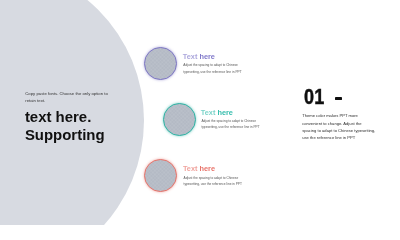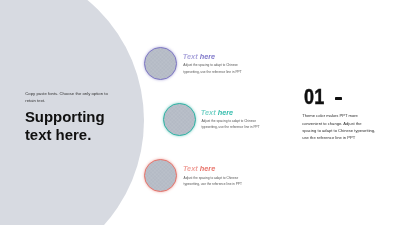--- a/index.html
+++ b/index.html
@@ -14,21 +14,21 @@
   .lead{will-change:opacity;position:absolute;left:25.3px;top:91.3px;width:84px;
         font-size:4.25px;line-height:6.9px;color:#343434;}
   .headline{will-change:opacity;position:absolute;left:24.9px;top:108.3px;
             font-size:14.95px;font-weight:bold;line-height:17.5px;color:#101010;white-space:nowrap;}
 
   
   .item-dot{position:absolute;width:33px;height:33px;border-radius:50%;box-sizing:border-box;}
   .item-dot::after{content:"";position:absolute;left:0;top:0;right:0;bottom:0;border-radius:50%;
     background-image:repeating-linear-gradient(45deg, rgba(255,255,255,0.042) 0 1.3px, rgba(0,0,0,0) 1.3px 2.6px),
                      repeating-linear-gradient(-45deg, rgba(255,255,255,0.042) 0 1.3px, rgba(0,0,0,0) 1.3px 2.6px);}
-  .item-title{will-change:opacity;position:absolute;font-size:7.35px;font-weight:bold;white-space:nowrap;font-style:italic;}
+  .item-title{will-change:opacity;position:absolute;font-size:7.35px;font-weight:bold;white-space:nowrap;}
   .item-title .soft{opacity:0.66;}
   .item-body{will-change:opacity;position:absolute;width:62px;font-size:3.2px;line-height:6.3px;color:#555555;}
 
   
   .num{will-change:opacity;position:absolute;left:303.7px;top:84.5px;font-size:21.4px;font-weight:bold;
        color:#0f0f0f;white-space:nowrap;transform-origin:left top;transform:scaleX(0.845);
        letter-spacing:0.35px;-webkit-text-stroke:0.45px #0f0f0f;}
   .num-dash{position:absolute;left:335px;top:96.8px;width:6.9px;height:3.2px;background:#0f0f0f;border-radius:0.4px;}
   .num-body{will-change:opacity;position:absolute;left:302.2px;top:112.4px;width:74.2px;
             font-size:4.12px;line-height:7.3px;color:#2e2e2e;}
@@ -36,22 +36,22 @@
 </head>
 <body>
 
 <div class="slide">
 
   <div class="blob" style="background: rgb(215, 218, 225);"></div>
 
   <div class="lead">Copy paste  fonts. Choose the only option to retain text.</div>
 
   <div class="headline">
+    <div>text here.</div>
     <div>Supporting</div>
-    <div>text here.</div>
   </div>
 
   <div>
     <div class="item-dot" style="left: 144.4px; top: 46.8px; border: 1.3px solid rgb(125, 118, 196); background: rgb(180, 186, 197); box-shadow: rgba(125, 118, 196, 0.4) 0px 0px 2.2px 0.5px;"></div>
     <div class="item-title" style="left: 182.8px; top: 51.9px; color: rgb(128, 121, 202);"><span class="soft">Text</span> <span>here</span></div>
     <div class="item-body" style="left:183.3px;top:62.3px;">Adjust the spacing to adapt to Chinese typesetting, use the reference line in PPT</div>
   </div>
 
   <div>
     <div class="item-dot" style="left: 162.9px; top: 103.4px; border: 1.3px solid rgb(46, 179, 164); background: rgb(180, 186, 197); box-shadow: rgba(46, 179, 164, 0.4) 0px 0px 2.2px 0.5px;"></div>

